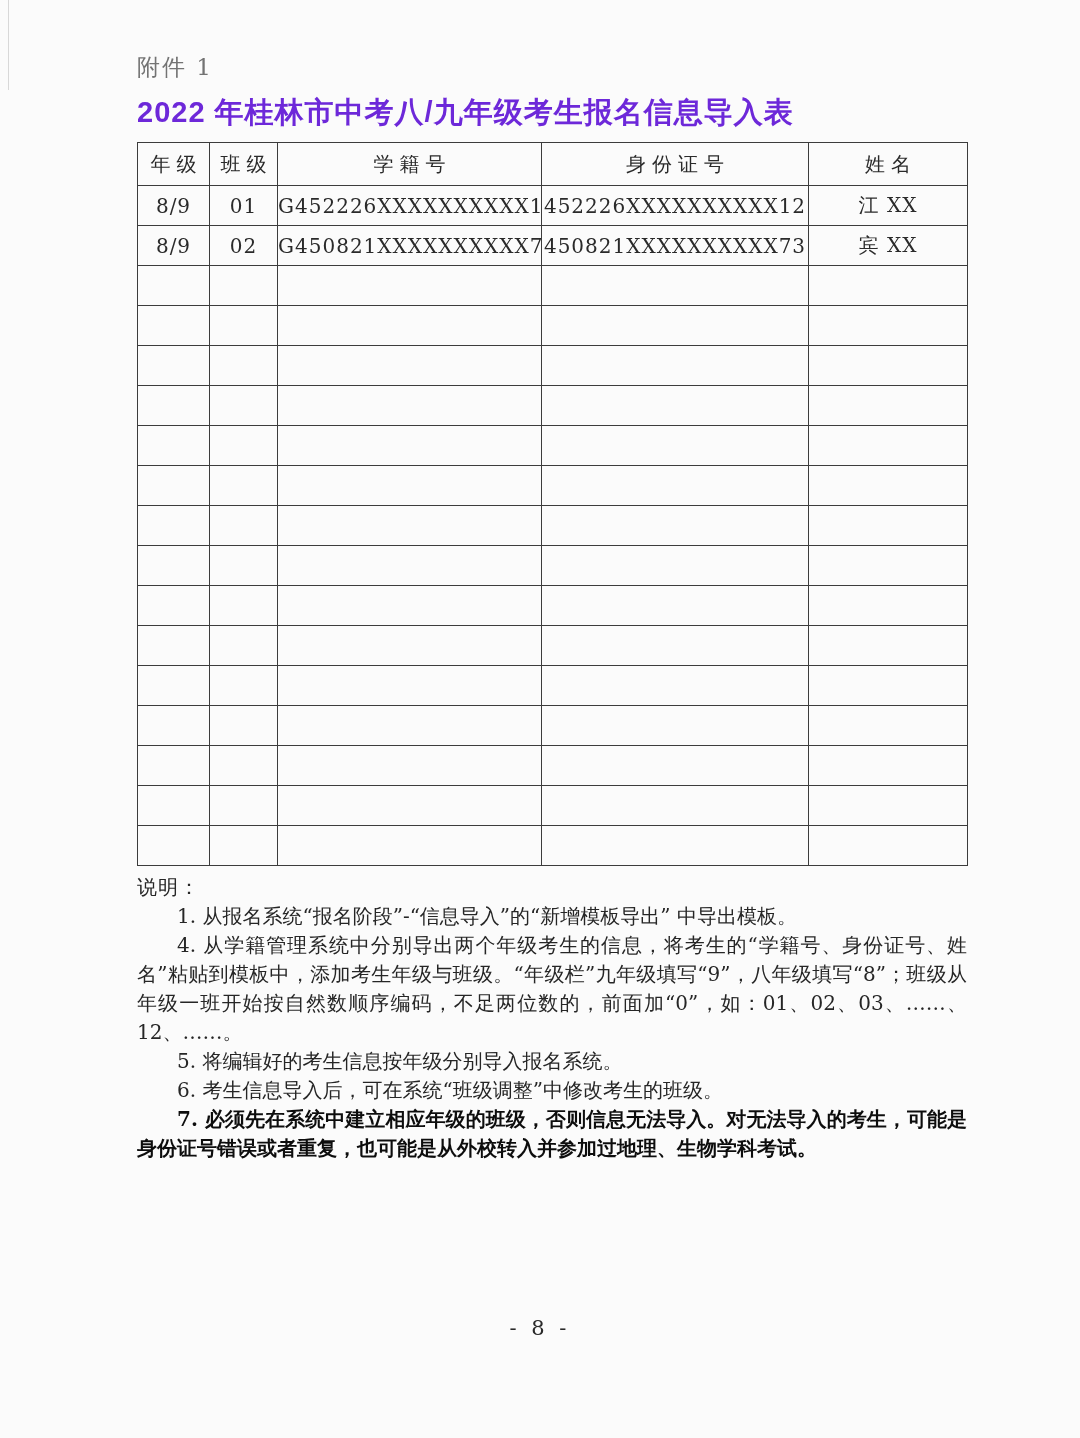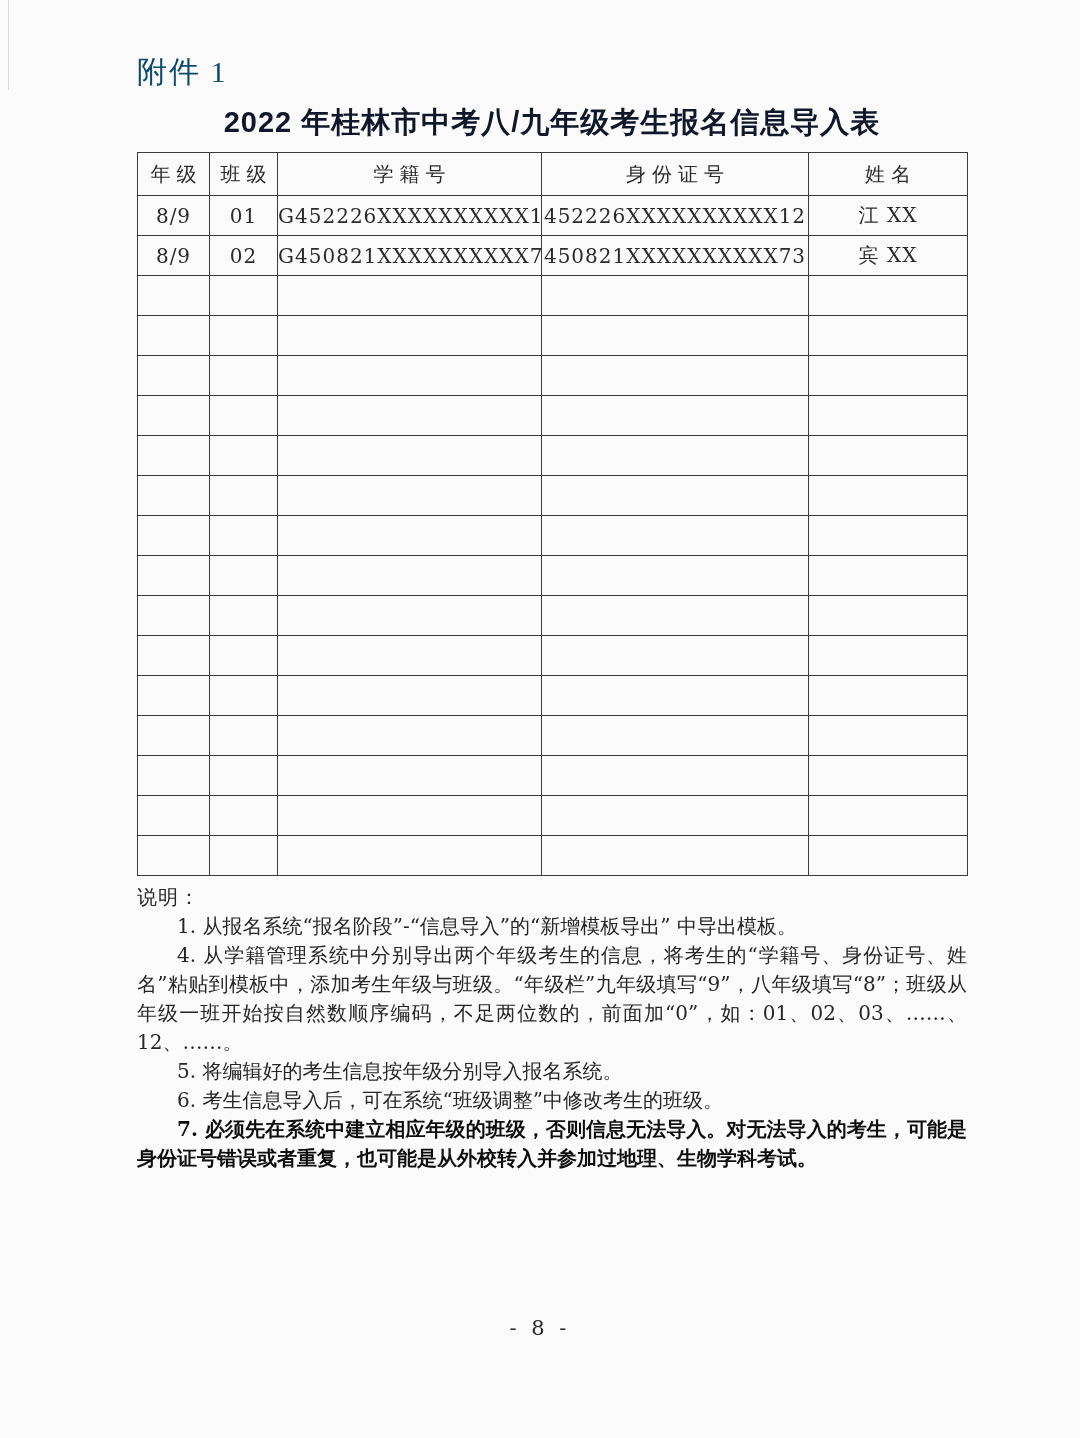--- a/index.html
+++ b/index.html
@@ -19,32 +19,30 @@
     padding: 52px 113px 0 137px;
     overflow: hidden;
   }
   .scan-edge {
     position: absolute;
     left: 8px; top: 0;
     width: 1px; height: 90px;
     background: #d8d8d8;
   }
   .attachment {
-    font-size: 30px;
-    color: #0c4a6e;
+    font-size: 23px;
+    color: #737373;
     letter-spacing: 2px;
-    font-family: Liberation Serif, serif;
   }
   .doc-title {
     margin: 10px 0 9px 0;
-    text-align: center;
     font-family: "Liberation Sans", "DejaVu Sans", sans-serif;
     font-weight: 700;
     font-size: 29px;
-    color: #0f172a;
+    color: #6d28d9;
     letter-spacing: 1px;
     white-space: nowrap;
   }
   table.reg-table {
     border-collapse: collapse;
     table-layout: fixed;
     width: 830px;
     padding-left: 6px;
   }
   .reg-table col.c-grade  { width: 72px; }

